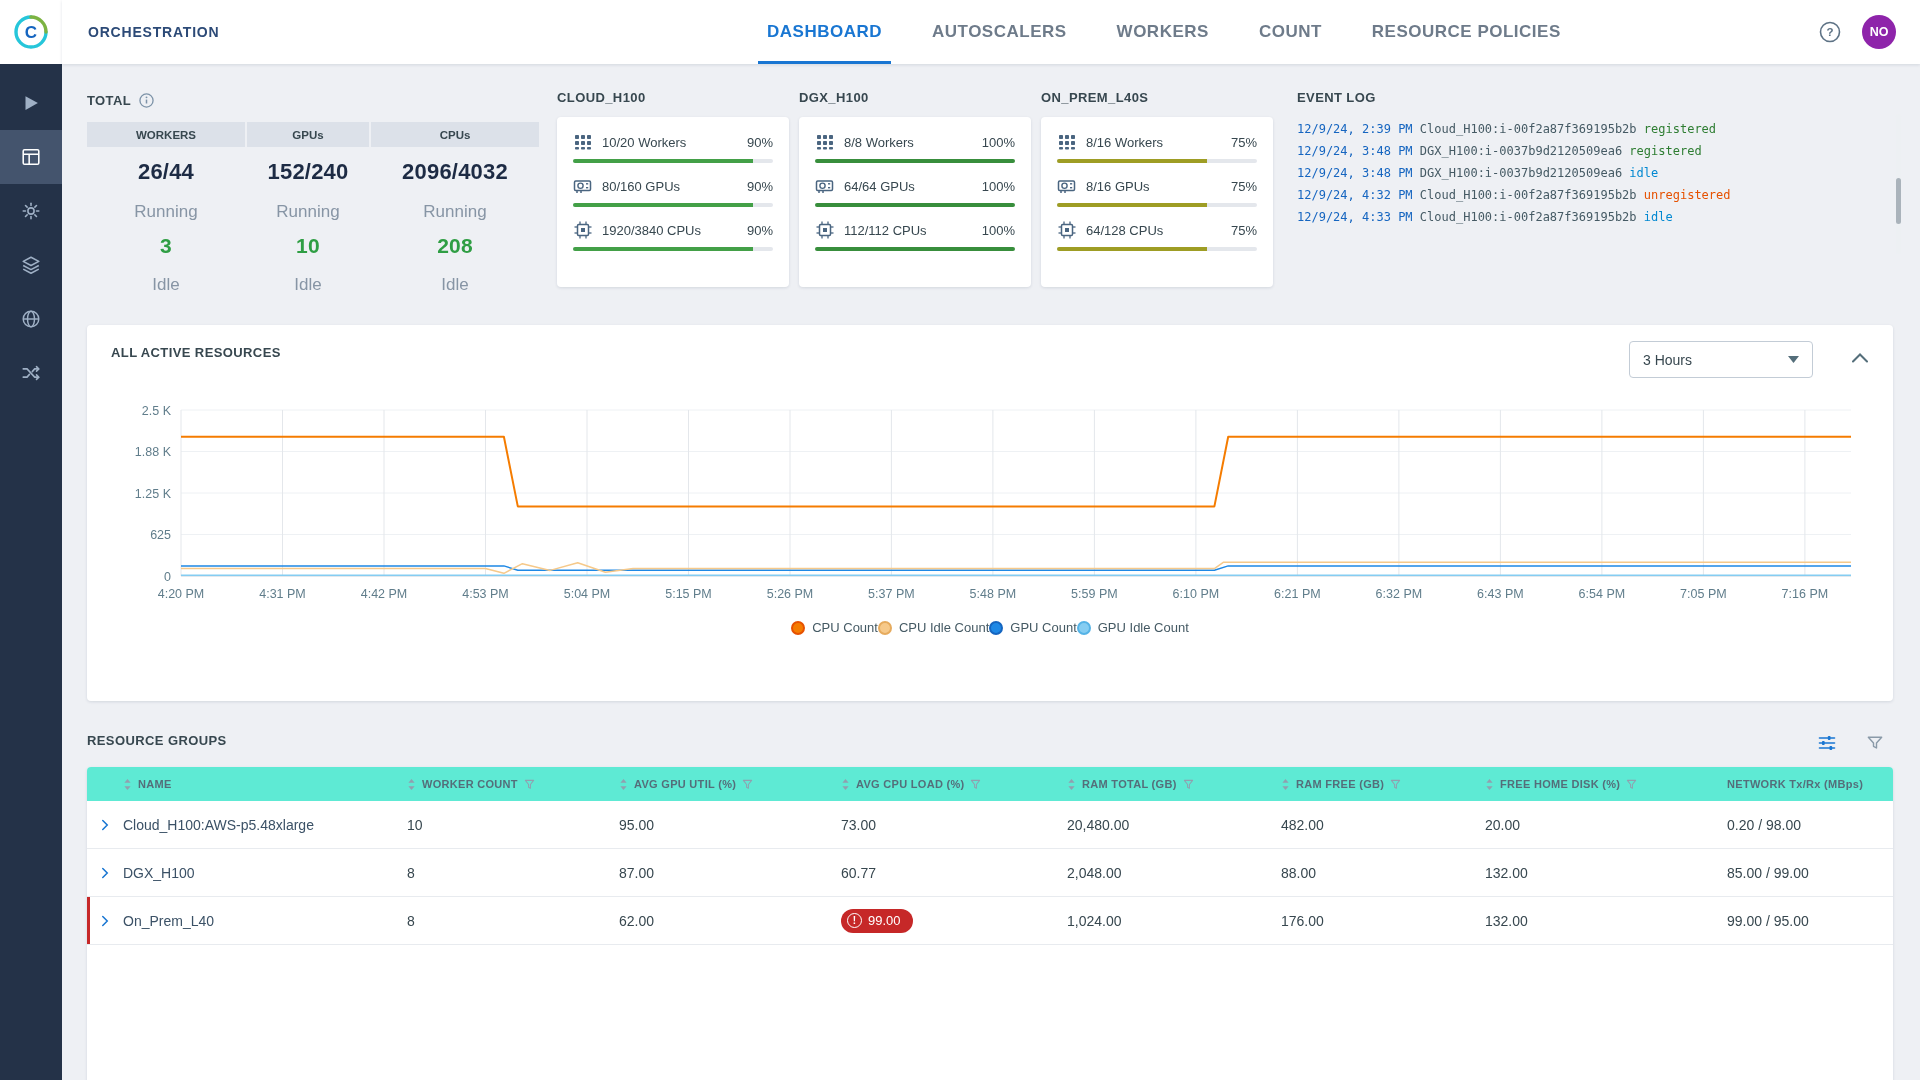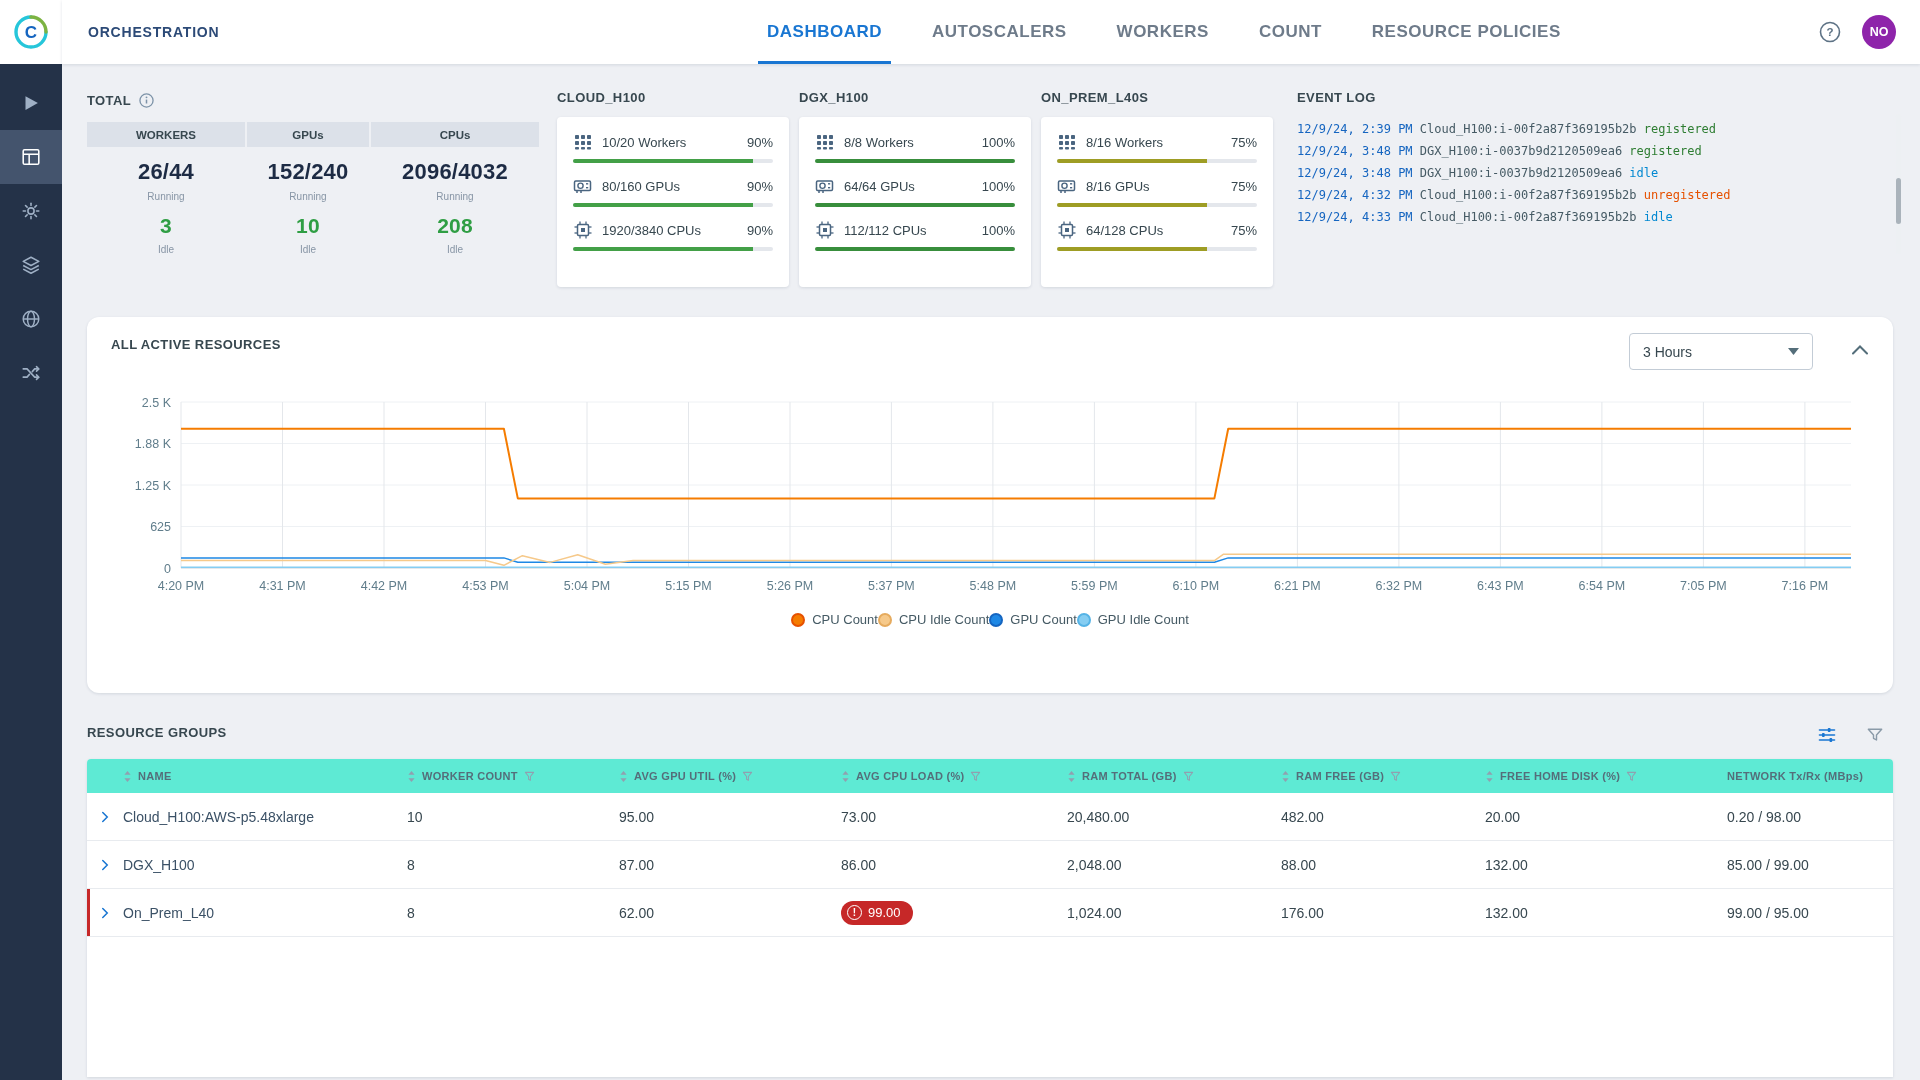--- a/index.html
+++ b/index.html
@@ -34,21 +34,21 @@
   .total-title-row{display:flex;align-items:flex-end;gap:8px;height:18px}
   .total-table{display:flex;gap:2px;margin-top:14px}
   .total-col:nth-child(1){width:158px}
   .total-col:nth-child(2){width:122px}
   .total-col:nth-child(3){width:168px}
   .total-chip{height:25px;background:#dce1e9;display:flex;align-items:center;justify-content:center;font-size:11.5px;font-weight:bold;color:#37474f}
   .total-run{text-align:center;margin-top:12px}
   .total-idle{text-align:center;margin-top:12px}
   .total-num{font-size:22px;font-weight:bold;color:#1d2b44;letter-spacing:.2px}
   .total-num.green{color:#2f9e44;font-size:21px}
-  .total-lbl{font-size:10px;color:#8795a5;margin-top:6px}
+  .total-lbl{font-size:17px;color:#8795a5;margin-top:17px}
 
   .cluster{width:232px;margin-right:10px;flex-shrink:0}
   .card{background:#fff;border-radius:4px;box-shadow:0 1px 3px rgba(20,40,70,.12);margin-top:12px;padding:15px 16px 4px;height:170px}
   .metric{margin-bottom:13px}
   .metric-top{display:flex;align-items:center}
   .metric-icon{width:20px;height:20px;margin-right:9px;flex-shrink:0}
   .metric-label{font-size:13px;color:#37474f}
   .metric-pct{margin-left:auto;font-size:13px;color:#37474f}
   .metric-bar{height:4px;background:#e4e7ec;border-radius:2px;margin-top:7px;overflow:hidden}
   .metric-fill{height:100%}
@@ -58,21 +58,21 @@
   .log-row{font-family:"DejaVu Sans Mono",monospace;font-size:12px;line-height:22px;white-space:nowrap}
   .log-t{color:#1565c0}
   .log-r{color:#455a64}
   .log-s.registered{color:#2e7d32}
   .log-s.idle{color:#0288d1}
   .log-s.unregistered{color:#e65100}
   .log-scroll-track{position:absolute;right:-8px;top:24px;width:5px;height:140px;background:#edf0f3;border-radius:3px}
   .log-scroll-thumb{position:absolute;right:0;top:64px;width:5px;height:46px;background:#aab3bb;border-radius:3px;cursor:pointer}
 
   
-  .chart-card{background:#fff;border-radius:12px;box-shadow:0 1px 3px rgba(20,40,70,.12);margin-top:30px;padding:20px 24px 12px;position:relative;height:376px}
+  .chart-card{background:#fff;border-radius:4px;box-shadow:0 1px 3px rgba(20,40,70,.12);margin-top:30px;padding:20px 24px 12px;position:relative;height:376px}
   .range-select{position:absolute;right:80px;top:16px;width:184px;height:37px;border:1px solid #c3ccd6;border-radius:4px;display:flex;align-items:center;padding:0 13px;font-size:14px;color:#37474f;cursor:pointer;background:#fff}
   .range-caret{margin-left:auto;display:flex}
   .collapse-btn{position:absolute;right:25px;top:28px;cursor:pointer;display:flex}
   .chart-wrap{margin-top:40px}
   #chart-svg{display:block}
   .tick{font-size:12.5px;fill:#607d8b;font-family:"Liberation Sans",sans-serif}
   .legend{display:flex;justify-content:center;margin-top:14px}
   .legend-item{display:flex;align-items:center;gap:7px;font-size:13px;color:#455a64;cursor:pointer}
   .legend-marker{width:14px;height:14px;border-radius:50%}
 
@@ -654,21 +654,21 @@
               </div>
               <div class="rg-row">
                 <div class="td chev">
                   <svg width="18" height="18" viewBox="0 0 24 24">
                     <path d="M9 6l6 6-6 6" fill="none" stroke="#1976d2" stroke-width="2" stroke-linecap="round"></path>
                   </svg>
                 </div>
                 <div class="td name-cell">DGX_H100</div>
                 <div class="td">8</div>
                 <div class="td">87.00</div>
-                <div class="td">86.00</div>
+                <div class="td">60.77</div>
                 <div class="td">2,048.00</div>
                 <div class="td">88.00</div>
                 <div class="td">132.00</div>
                 <div class="td">85.00 / 99.00</div>
               </div>
               <div class="rg-row alert">
                 <div class="td chev">
                   <svg width="18" height="18" viewBox="0 0 24 24">
                     <path d="M9 6l6 6-6 6" fill="none" stroke="#1976d2" stroke-width="2" stroke-linecap="round"></path>
                   </svg>

